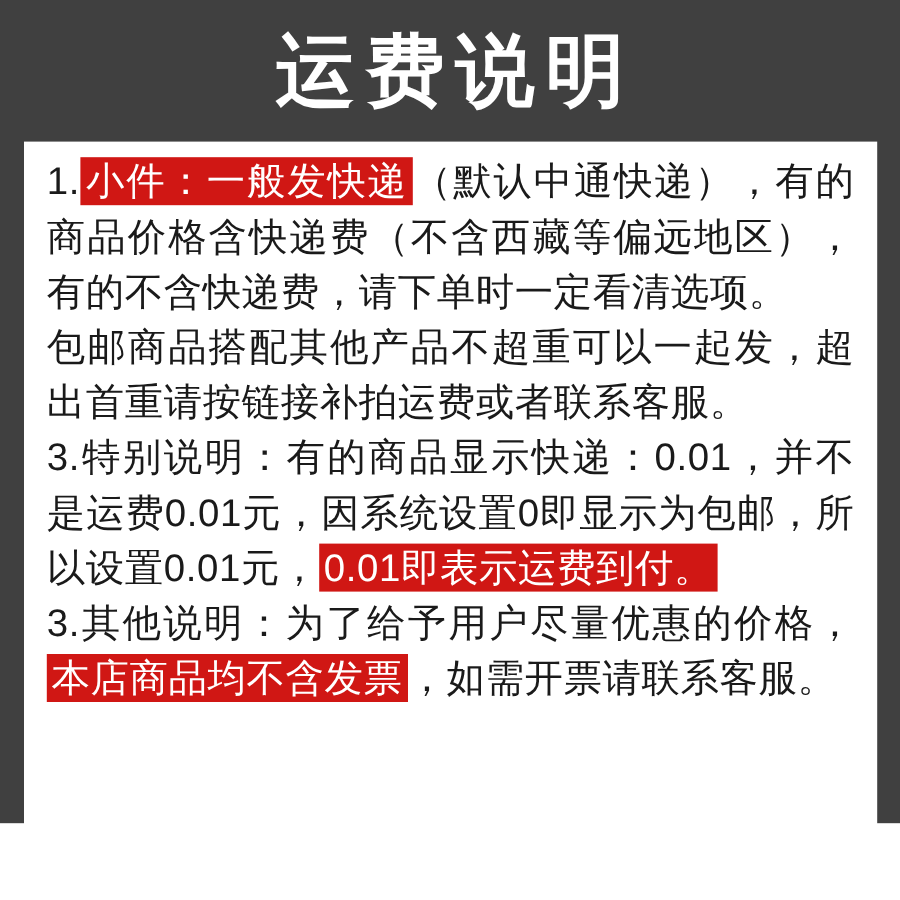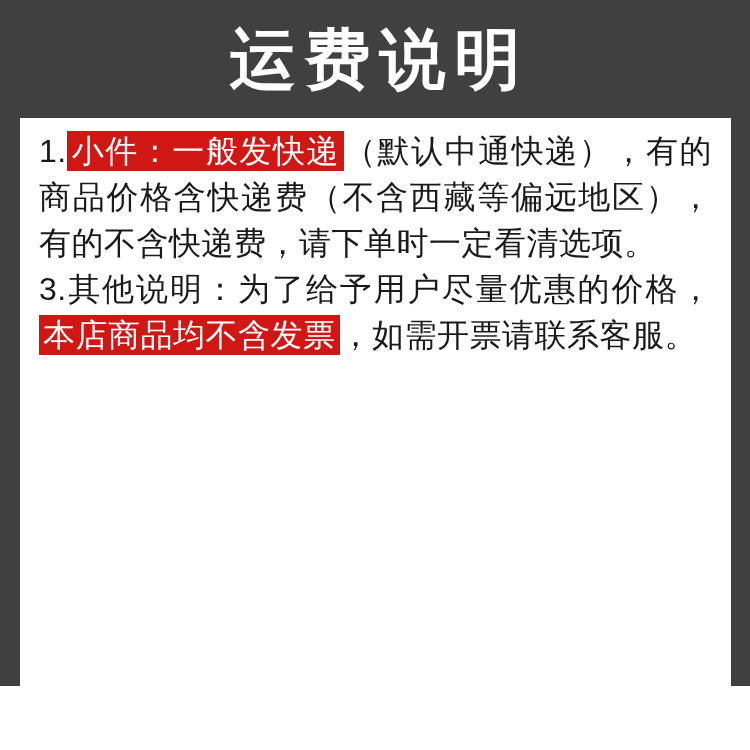--- a/index.html
+++ b/index.html
@@ -60,16 +60,18 @@
 </head>
 <body>
 
 <div class="page">
   <div class="banner">
     <h1>运费说明</h1>
   </div>
   <div class="panel">
     <div id="paragraphs">
         <p><span>1.</span><span class="hl">小件：一般发快递</span><span>（默认中通快递），有的商品价格含快递费（不含西藏等偏远地区），有的不含快递费，请下单时一定看清选项。</span></p>
+        <p><span>包邮商品搭配其他产品不超重可以一起发，超出首重请按链接补拍运费或者联系客服。</span></p>
+        <p><span>3.特别说明：有的商品显示快递：0.01，并不是运费0.01元，因系统设置0即显示为包邮，所以设置0.01元，</span><span class="hl">0.01即表示运费到付。</span></p>
         <p><span>3.其他说明：为了给予用户尽量优惠的价格，</span><span class="hl">本店商品均不含发票</span><span>，如需开票请联系客服。</span></p>
       </div>
   </div>
 </div>
 
 </body></html>

